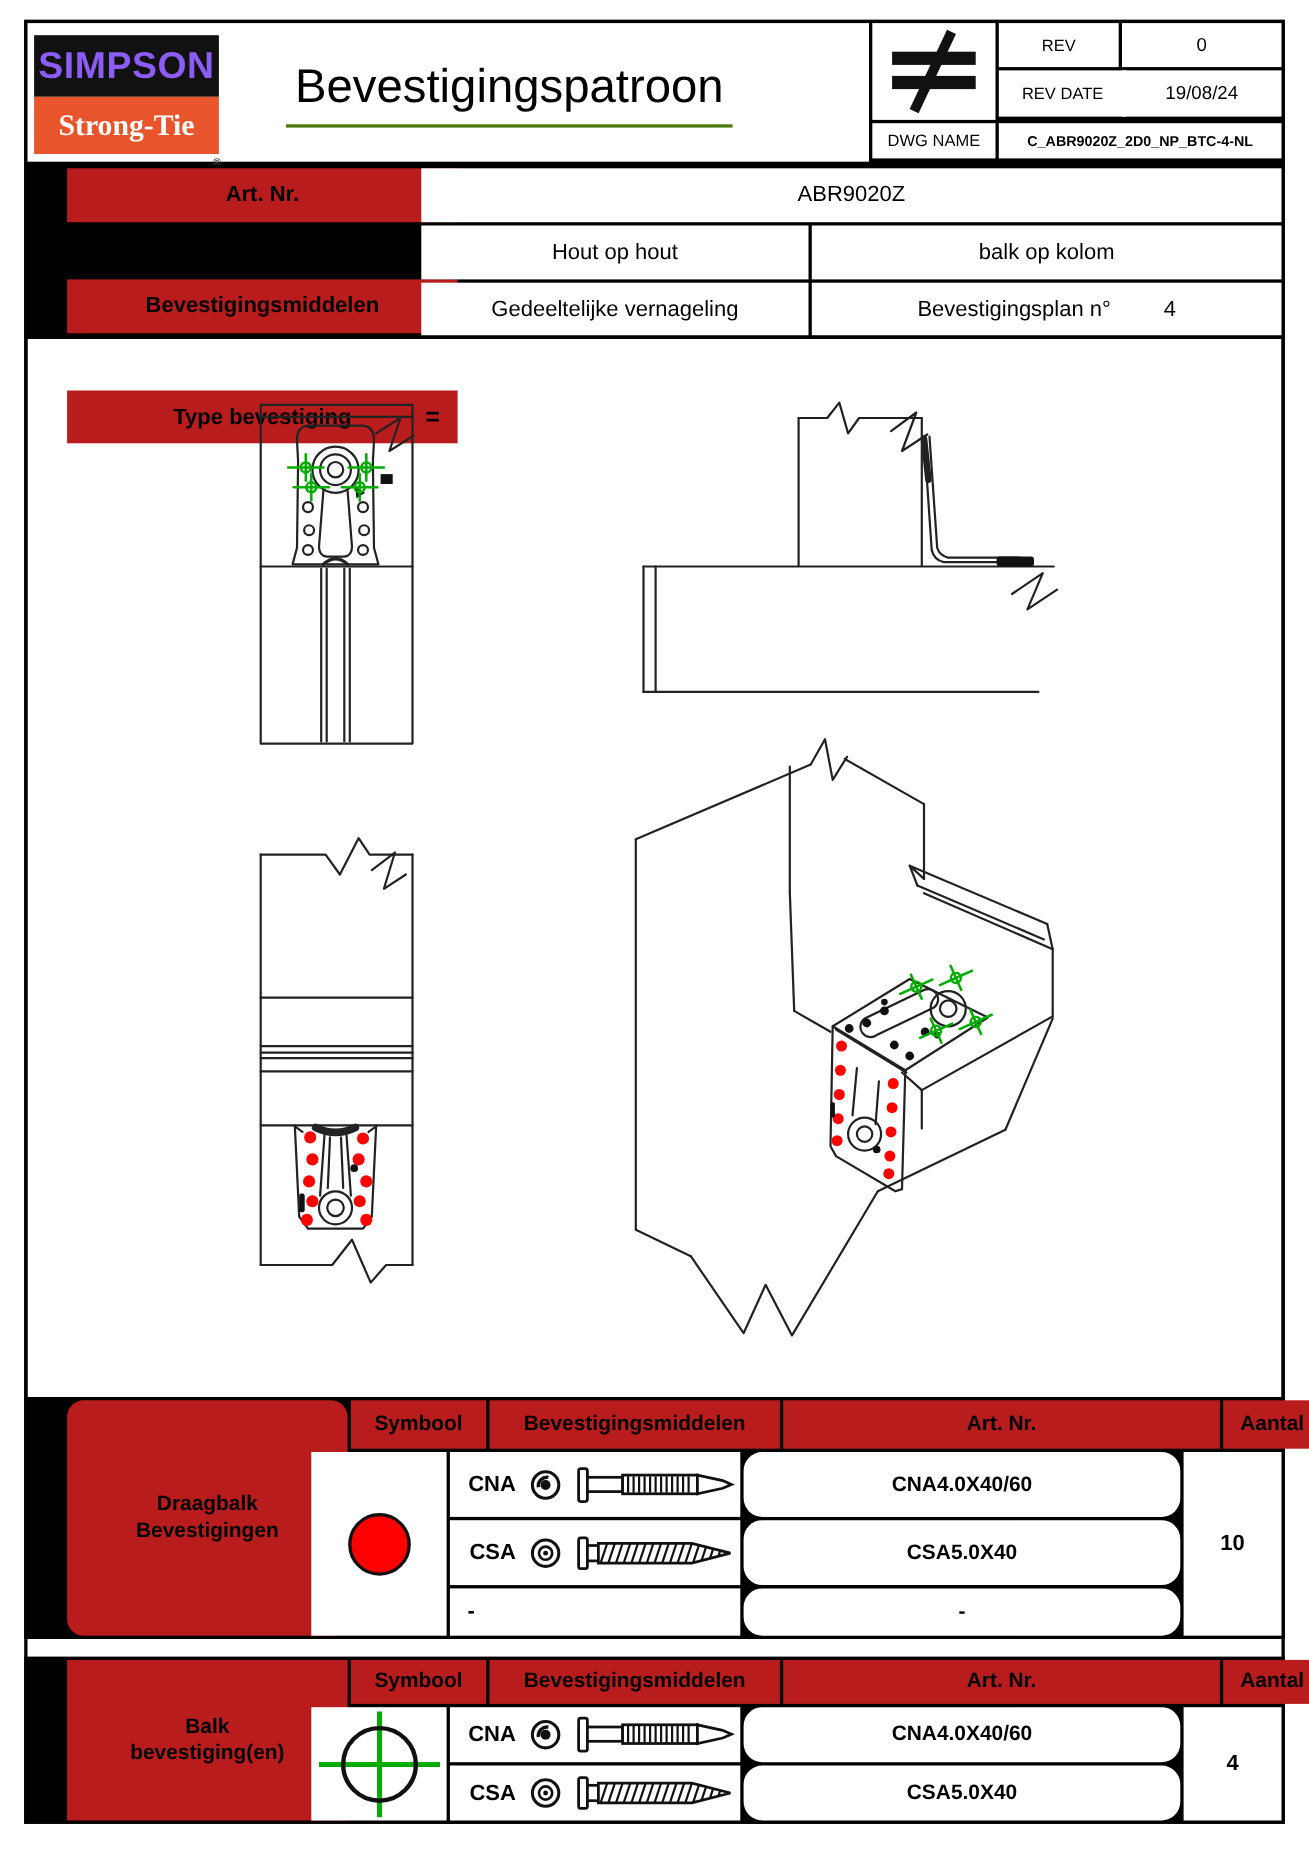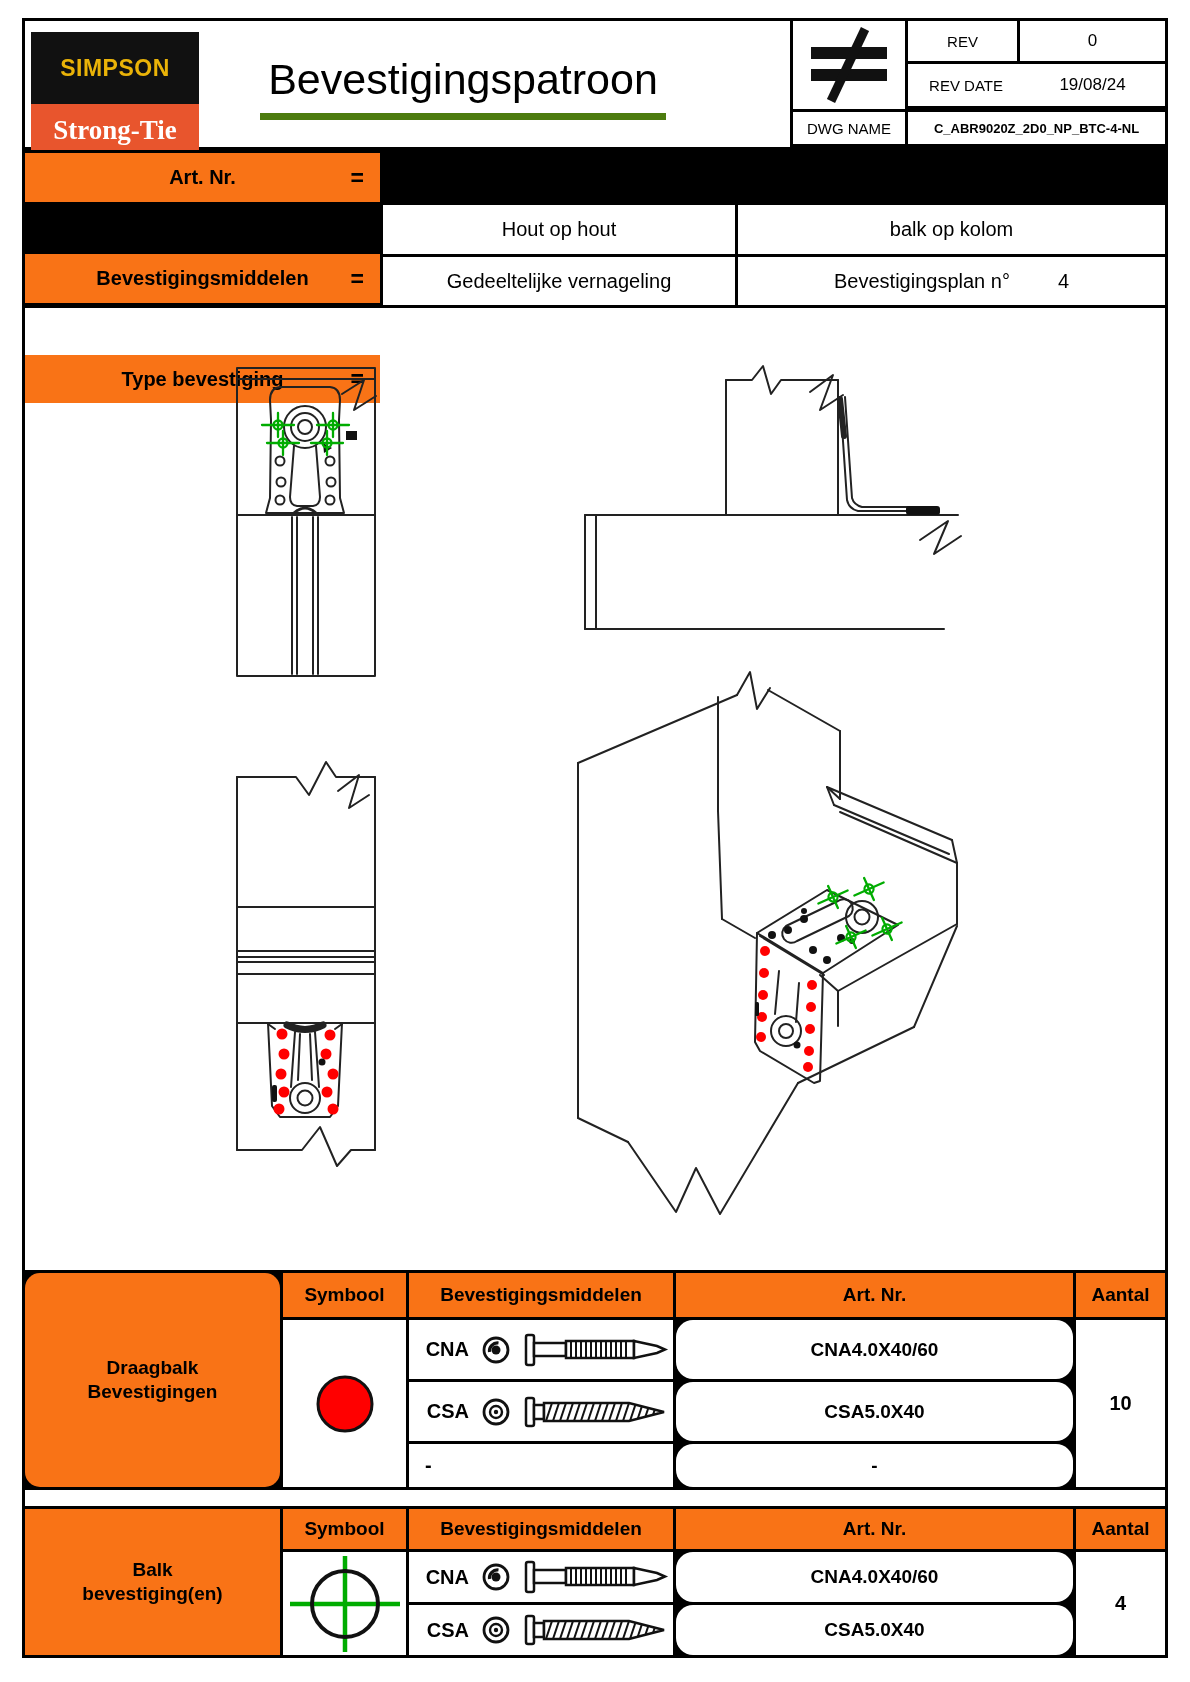--- a/index.html
+++ b/index.html
@@ -1,30 +1,30 @@
 <!DOCTYPE html>
 <html><head>
 <meta charset="utf-8">
 <style>
   html,body{margin:0;padding:0;background:#fff;}
   .page{position:relative;width:1190px;height:1682px;background:#fff;
         font-family:"Liberation Sans",sans-serif;color:#000;overflow:hidden;}
   .frame{position:absolute;left:22px;top:18px;width:1146px;height:1640px;border:3px solid #000;box-sizing:border-box;}
   .blk{position:absolute;background:#000;}
   .cell{position:absolute;background:#fff;display:flex;align-items:center;justify-content:center;box-sizing:border-box;}
-  .gray{background:#f97316;}
+  .gray{background:#b91c1c;margin-left:36px;}
   
   .logo{position:absolute;left:6px;top:11px;width:168px;}
-  .logo-top{height:72px;background:#111;color:#eab308;font-weight:bold;font-size:23px;
+  .logo-top{height:56px;background:#111;color:#8b5cf6;font-weight:bold;font-size:34px;
             display:flex;align-items:center;justify-content:center;letter-spacing:.5px;}
   .logo-bot{height:52px;background:#E8552D;color:#fff;display:flex;align-items:center;justify-content:center;
             font-family:"Liberation Serif",serif;font-weight:bold;font-size:27px;position:relative;}
   .reg{position:absolute;right:-2px;bottom:-14px;font-size:10px;color:#444;font-family:"Liberation Sans",sans-serif;}
   .title{position:absolute;left:130px;top:34px;width:616px;text-align:center;}
-  .title span{display:inline-block;font-size:43px;border-bottom:7px solid #4d7c0f;padding:0 8px 9px;}
+  .title span{display:inline-block;font-size:43px;border-bottom:3px solid #4d7c0f;padding:0 8px 9px;}
   .small-lab{font-size:15px;}
   .small-val{font-size:17px;}
   .dwg-val{font-size:13px;font-weight:bold;}
   
   .ilabel{font-size:20px;font-weight:bold;position:relative;}
   .ival{font-size:20px;}
   .eq{position:absolute;right:16px;top:50%;transform:translateY(-50%);font-weight:bold;font-size:23px;}
   .planrow{gap:48px;}
   
   .thead{font-size:19px;font-weight:bold;}
@@ -71,20 +71,21 @@
     <div class="cell small-lab" style="left:771px;top:94px;width:112px;height:32px;">DWG NAME</div>
     <div class="cell dwg-val" style="left:886px;top:94px;width:257px;height:32px;">C_ABR9020Z_2D0_NP_BTC-4-NL</div>
   </div>
 
   <div class="blk" style="left:22px;top:150px;width:1146px;height:158px;">
 
     <div class="cell gray ilabel" style="left:3px;top:3px;width:355px;height:49px;">
       <span>Art. Nr.</span>
       <span class="eq">=</span>
     </div>
+    <div class="cell ival" style="left:361px;top:3px;width:782px;height:49px;">ABR9020Z</div>
 
     <div class="cell gray ilabel" style="left:3px;top:55px;width:355px;height:49px;">
       <span>Bevestigingsmiddelen</span>
       <span class="eq">=</span>
     </div>
     <div class="cell ival" style="left:716px;top:55px;width:427px;height:49px;">balk op kolom</div>
     <div class="cell ival" style="left:361px;top:55px;width:352px;height:49px;">Hout op hout</div>
 
     <div class="cell gray ilabel" style="left:3px;top:107px;width:355px;height:48px;">
       <span>Type bevestiging</span>

